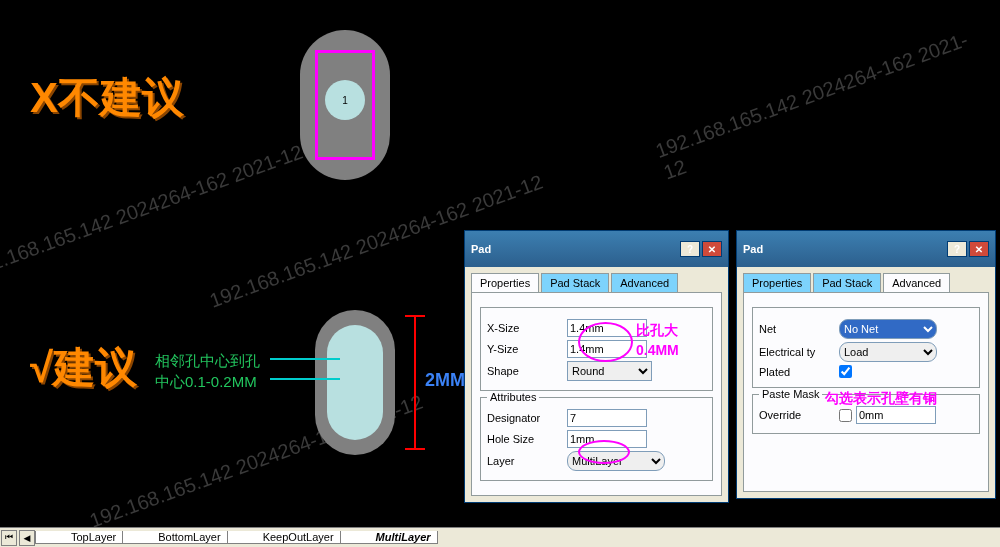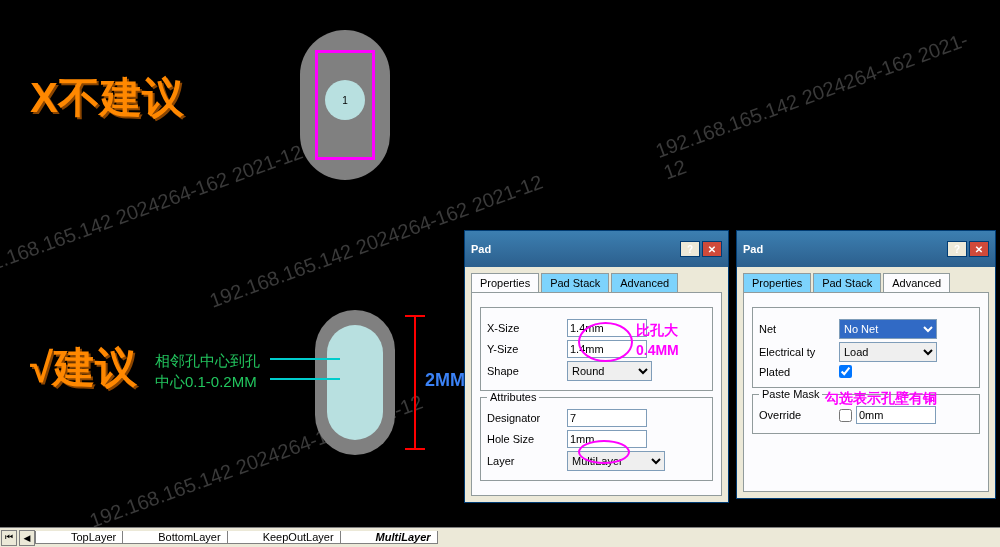--- a/index.html
+++ b/index.html
@@ -38,21 +38,21 @@
 .tabs { display:flex; padding:6px 6px 0; gap:2px; }
 .tab { padding:3px 8px; background:#7dd3fc; border:1px solid #919b9c; border-bottom:none; cursor:pointer; }
 .tab.active { background:#fcfcfe; position:relative; z-index:2; }
 .tabpanel { margin:0 6px 6px; padding:8px; background:#fcfcfe; border:1px solid #919b9c; min-height:200px; }
 .group { border:1px solid #919b9c; margin:6px 0; padding:8px 6px 6px; position:relative; }
 .group-title { position:absolute; top:-7px; left:6px; background:#fcfcfe; padding:0 3px; font-size:11px; }
 .row { display:flex; align-items:center; margin:3px 0; }
 .row label { width:80px; }
 .row input[type=text] { width:80px; height:18px; border:1px solid #7f9db9; padding:0 2px; font-size:11px; }
 .row select { width:85px; height:20px; border:1px solid #7f9db9; font-size:11px; }
-.row.wide select { width:98px; }
+.row.wide select { width:98px;border-radius:9px; }
 .chk { margin-right:4px; }
 
 .circ1 { position:absolute; border:2px solid #ff00ff; border-radius:50%; pointer-events:none; }
 .ann-txt { position:absolute; color:#ff00ff; font-size:14px; font-weight:bold; }
 
 
 .btm { position:absolute; left:0; bottom:0; width:1000px; height:20px; background:#ece9d8; display:flex; align-items:center; border-top:1px solid #808080; }
 .btm-arrow { width:16px; height:16px; display:flex; align-items:center; justify-content:center; border:1px solid #808080; margin:0 1px; cursor:pointer; font-size:9px; }
 .btm-tab { padding:0 6px; border:1px solid #808080; border-top:none; background:#fff; font-size:11px; cursor:pointer; position:relative; }
 .btm-tab:not(:first-of-type) { margin-left:-1px;padding-left:35px; }

